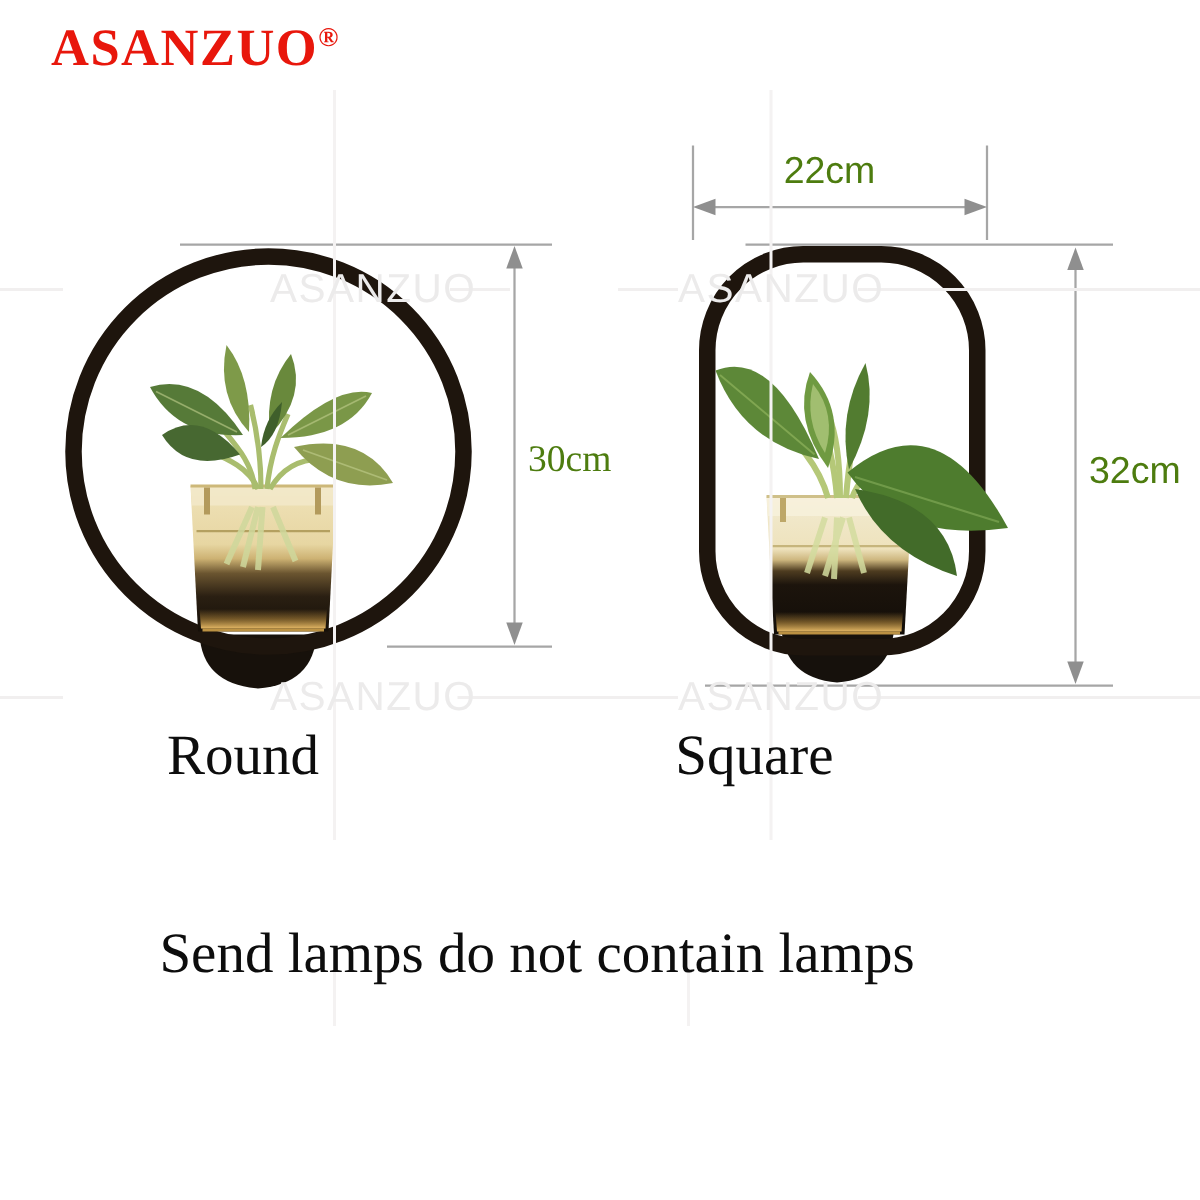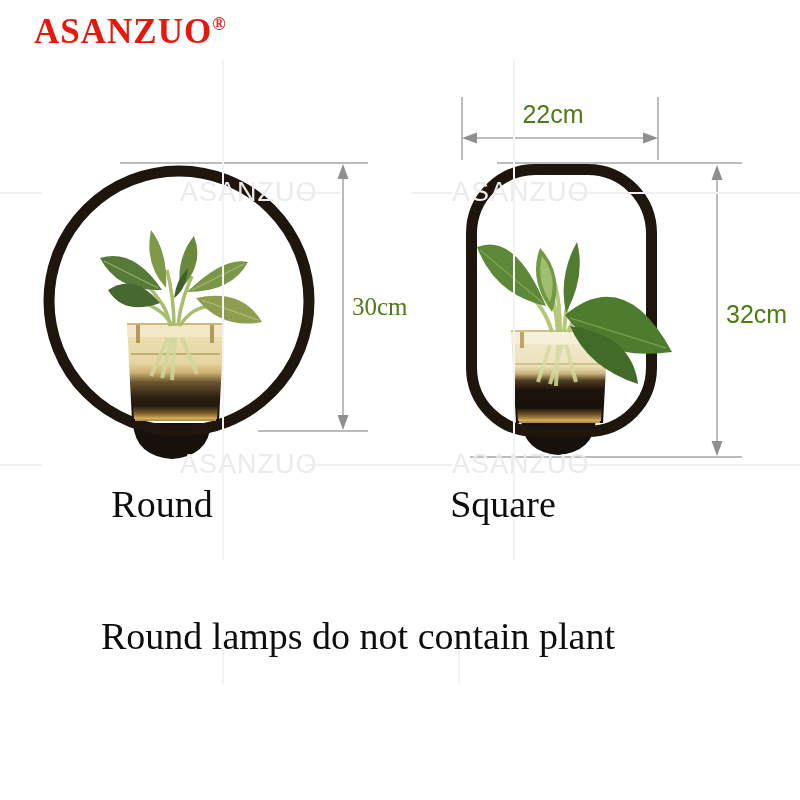--- a/index.html
+++ b/index.html
@@ -201,15 +201,15 @@
     <span class="wm-text" style="left:403px;top:719px;">ASANZUO</span>
   </div>
 
   <span class="dim-label" id="dim-round-h">30cm</span>
   <span class="dim-label" id="dim-square-w">22cm</span>
   <span class="dim-label" id="dim-square-h">32cm</span>
 
   <div class="variant-label" id="label-square">Square</div>
   <div class="variant-label" id="label-round">Round</div>
 
-  <div class="note">Round lamps do not contain plant</div>
+  <div class="note">Send lamps do not contain lamps</div>
 
 </div>
 
 </body></html>

